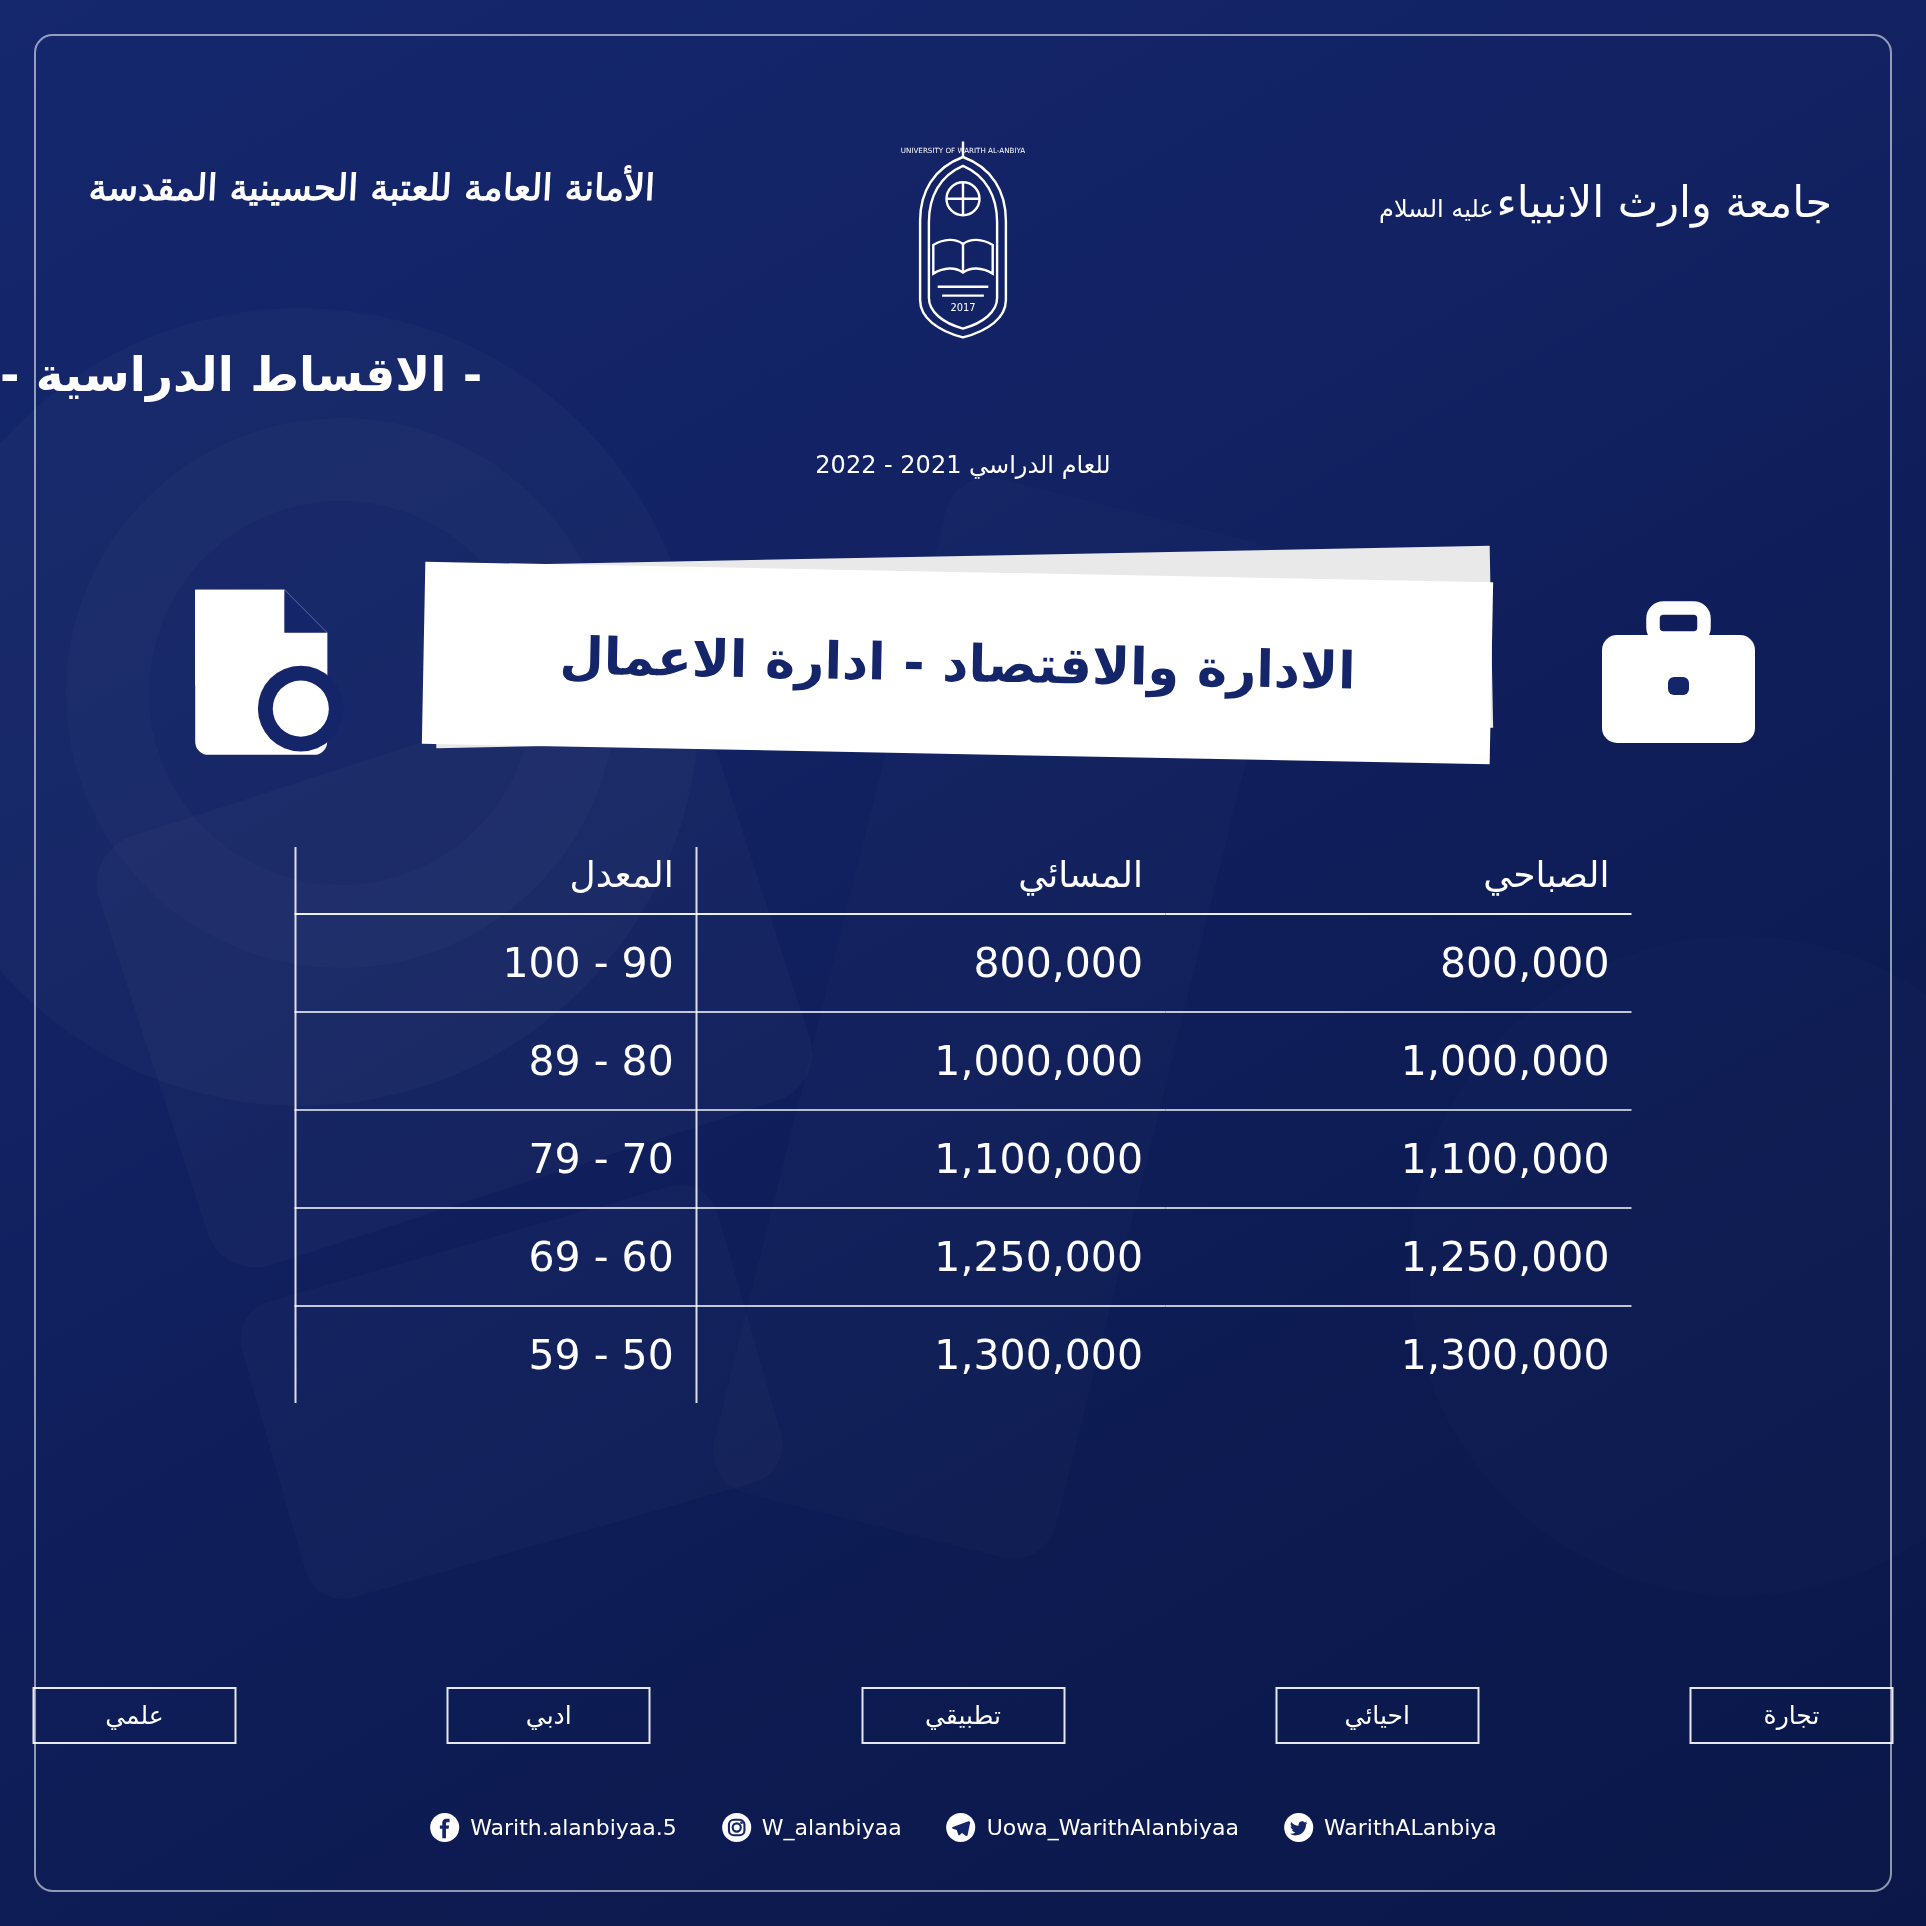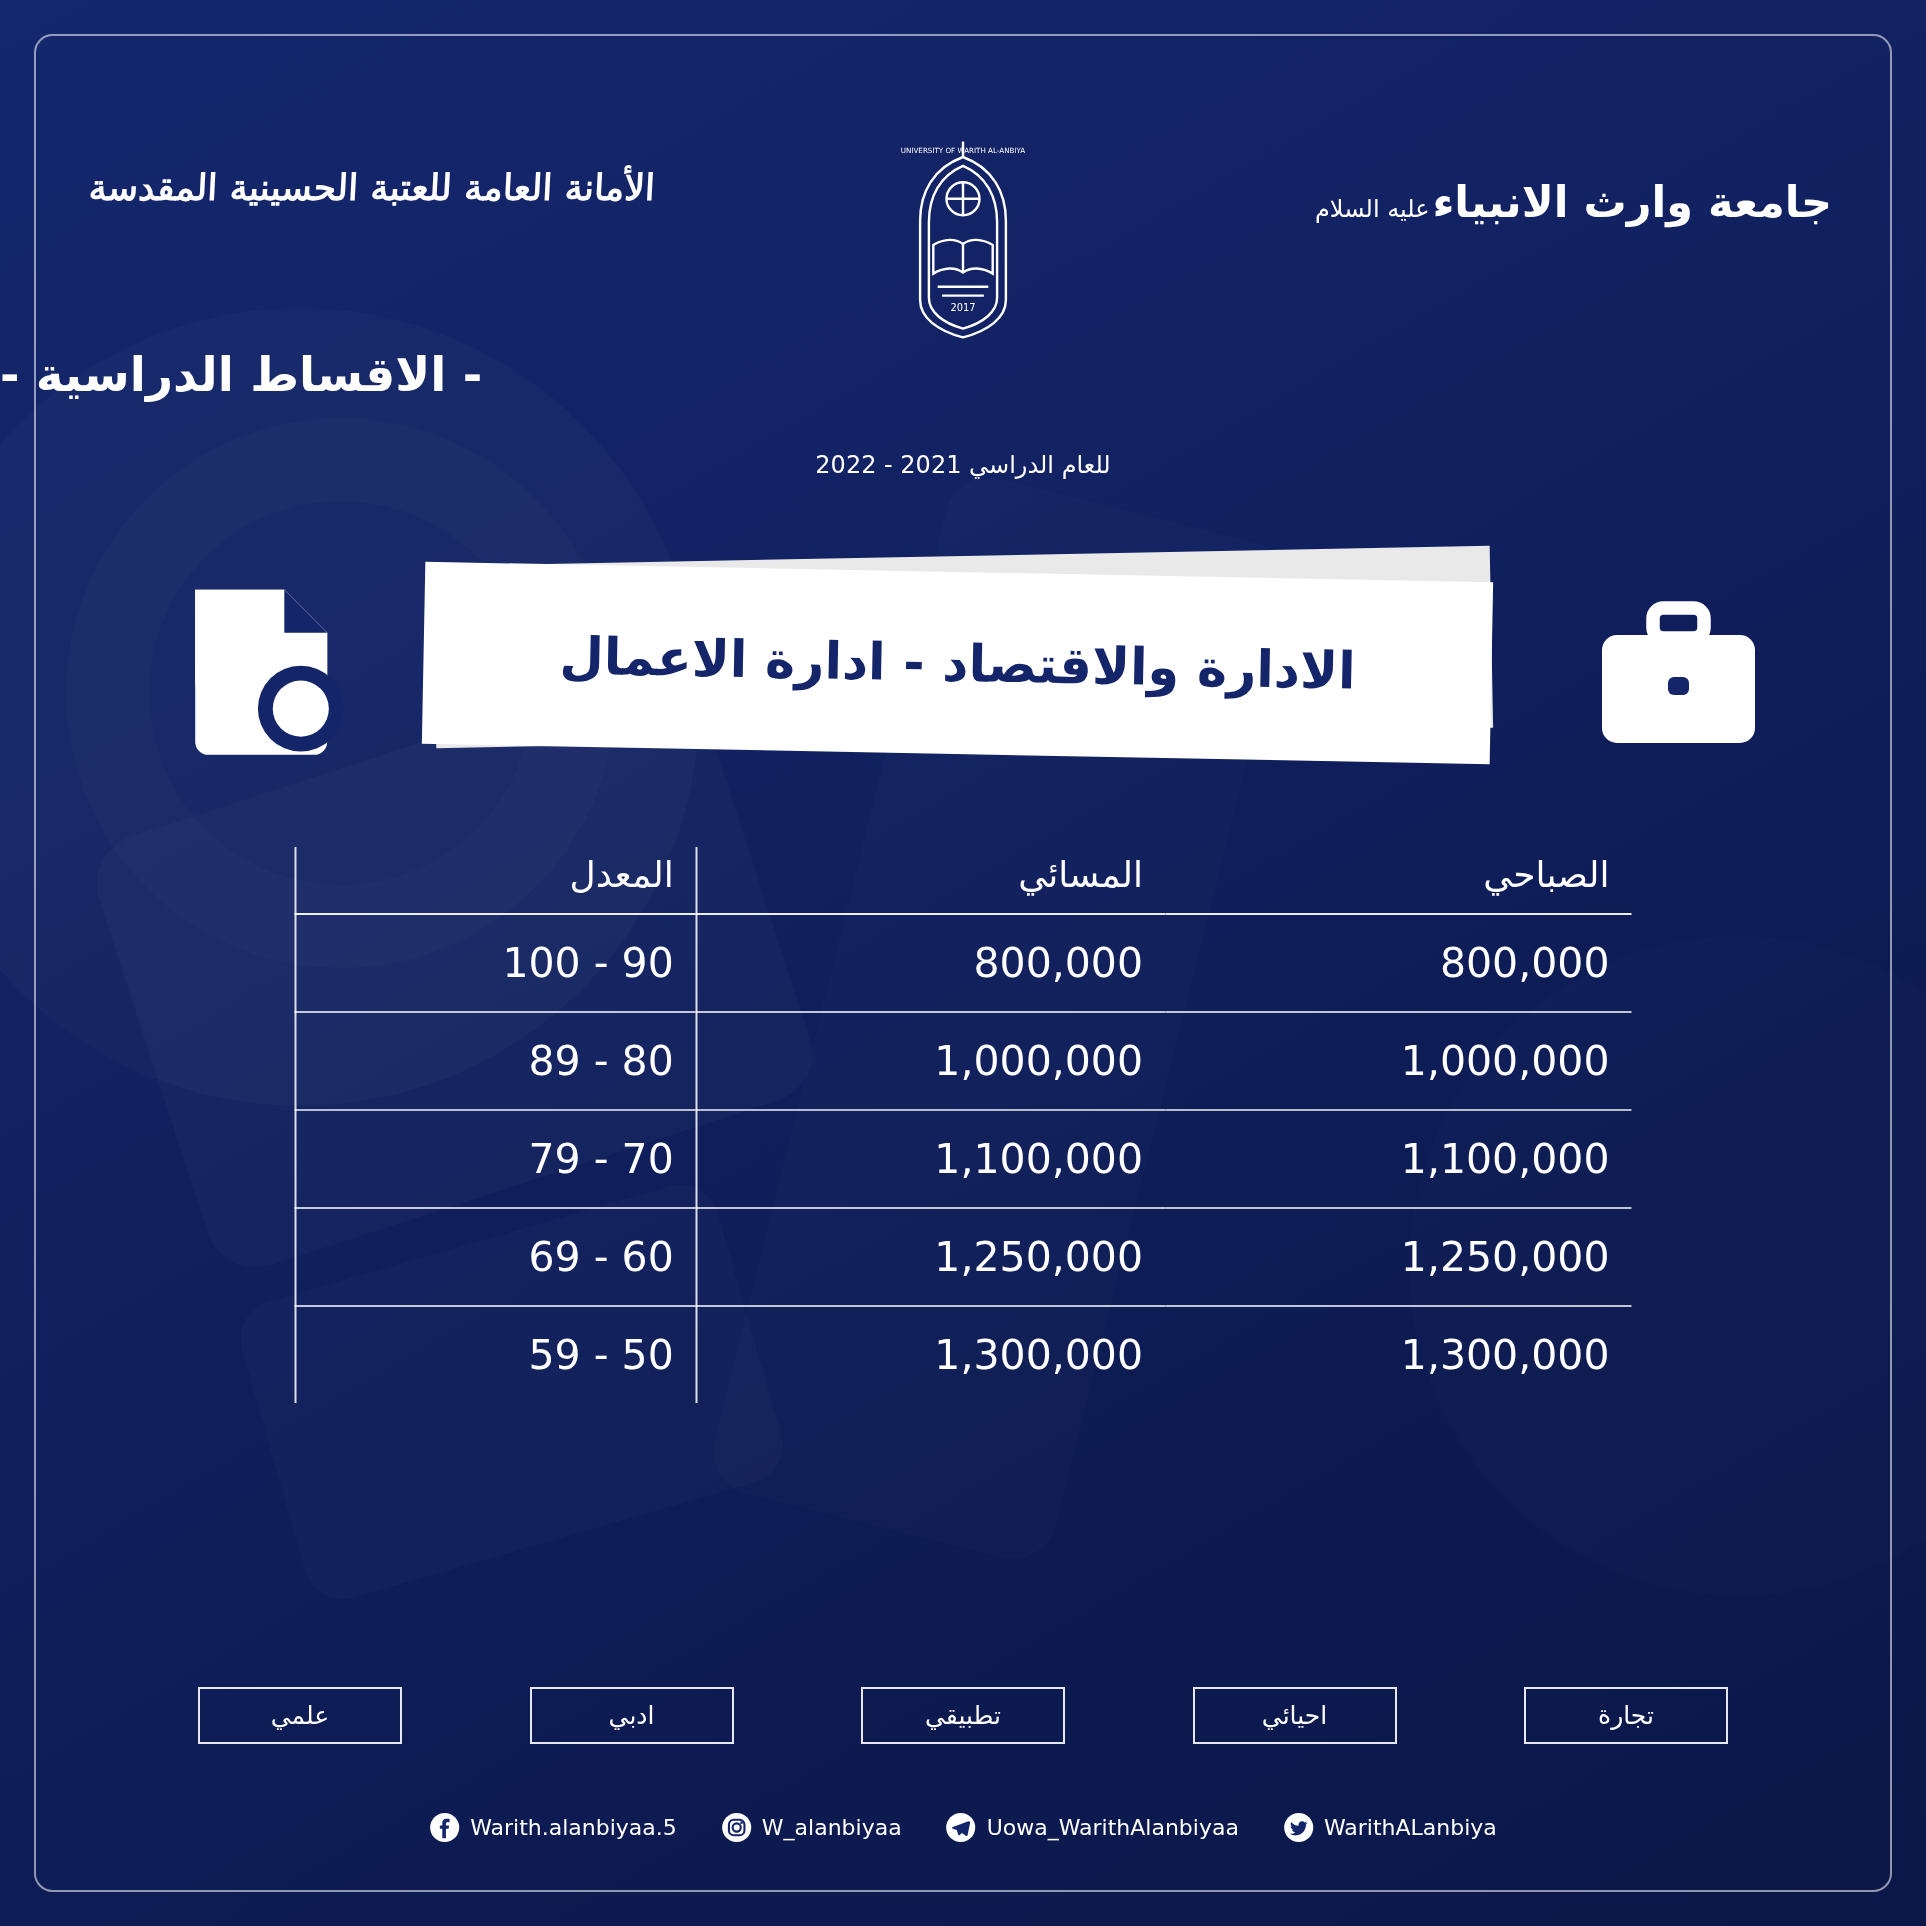--- a/index.html
+++ b/index.html
@@ -77,21 +77,21 @@
     position: absolute;
     top: 83px; left: 83px; right: 83px;
     height: 231px;
   }
   .uni-name {
     position: absolute; right: 11px; top: 94px;
     text-align: right;
     color: #ffffff;
     white-space: nowrap;
   }
-  .uni-name .b1 { font-size: 43px; font-weight: bold; letter-spacing: -0.6px; }
+  .uni-name .b1 { font-size: 43px; font-weight: normal; letter-spacing: -0.6px; }
   .uni-name .b2 { font-size: 24px; font-weight: normal; }
   .shrine-name {
     position: absolute; left: 5.5px; top: 83px;
     color: #ffffff;
     font-size: 36px;
     font-family: "DejaVu Serif", "Liberation Serif", serif;
     font-weight: bold;
     white-space: nowrap;
     transform: skewX(-3deg);
   }
@@ -186,21 +186,21 @@
   }
   table.fees tr:last-child td { border-bottom: none; }
   
   table.fees tr:nth-child(2) td { border-bottom-color: rgba(255,255,255,0.7); }
 
   
   .tags {
     position: absolute;
     bottom: 182px; left: 50%;
     transform: translateX(-50%);
-    width: 1530px;
+    width: 1861px;
     display: flex;
     flex-direction: row-reverse;
     justify-content: space-between;
     align-items: center;
   }
   .tag {
     border: 2.2px solid rgba(255,255,255,0.9);
     color: #ffffff;
     font-size: 25px;
     padding: 12px 0;

